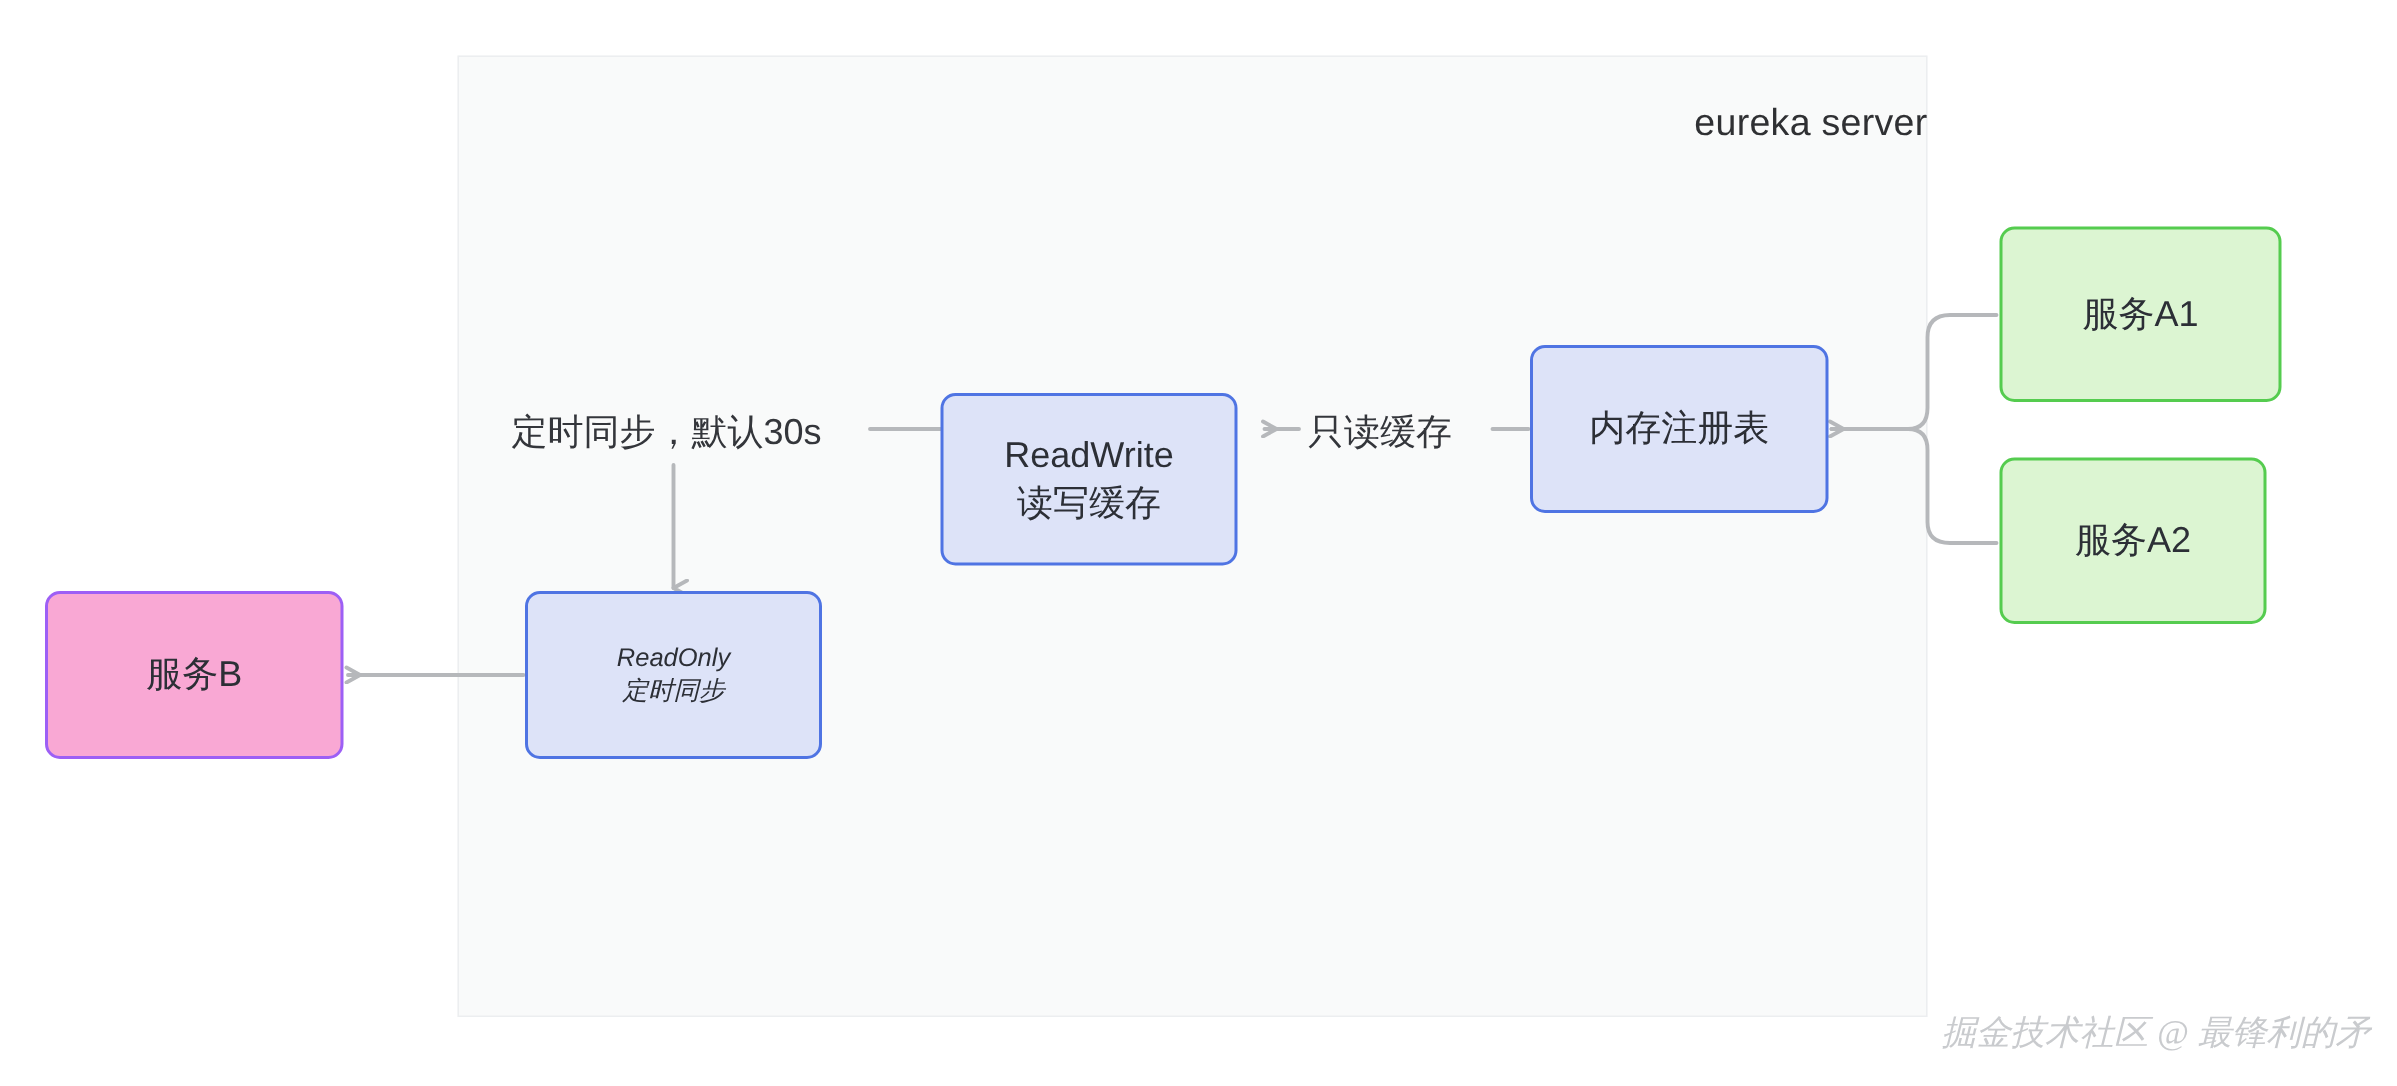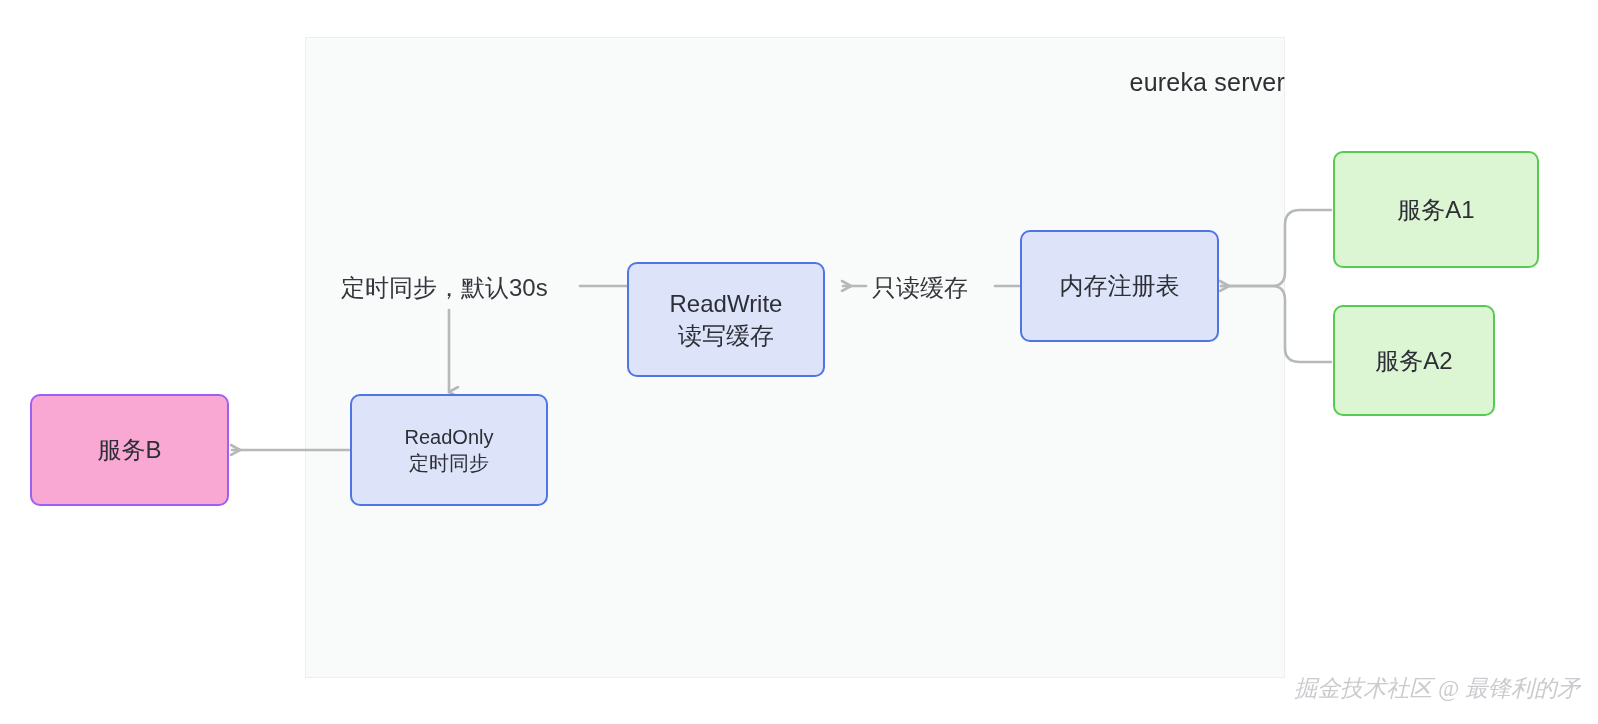--- a/index.html
+++ b/index.html
@@ -69,32 +69,33 @@
     color: #2c2f36;
   }
 
   #node-readwrite {
     left: 627px; top: 230px; width: 198px; height: 115px;
     font-size: 24px;
     margin-top: 32px;
   }
   #node-readonly {
     left: 350px; top: 394px; width: 198px; height: 112px;
-    font-size: 20px;
+    font-size: 17px;
+    font-style: italic;
   }
   #node-registry {
     left: 1020px; top: 230px; width: 199px; height: 112px;
     font-size: 24px;
   }
   #node-service-a1 {
-    left: 1333px; top: 151px; width: 206px; height: 117px;
+    left: 1333px; top: 151px; width: 188px; height: 117px;
     font-size: 24px;
   }
   #node-service-a2 {
-    left: 1333px; top: 305px; width: 162px; height: 111px;
+    left: 1333px; top: 305px; width: 178px; height: 111px;
     font-size: 24px;
   }
   #node-service-b {
     left: 30px; top: 394px; width: 199px; height: 112px;
     font-size: 24px;
   }
 
   
   .edge-label {
     position: absolute;

